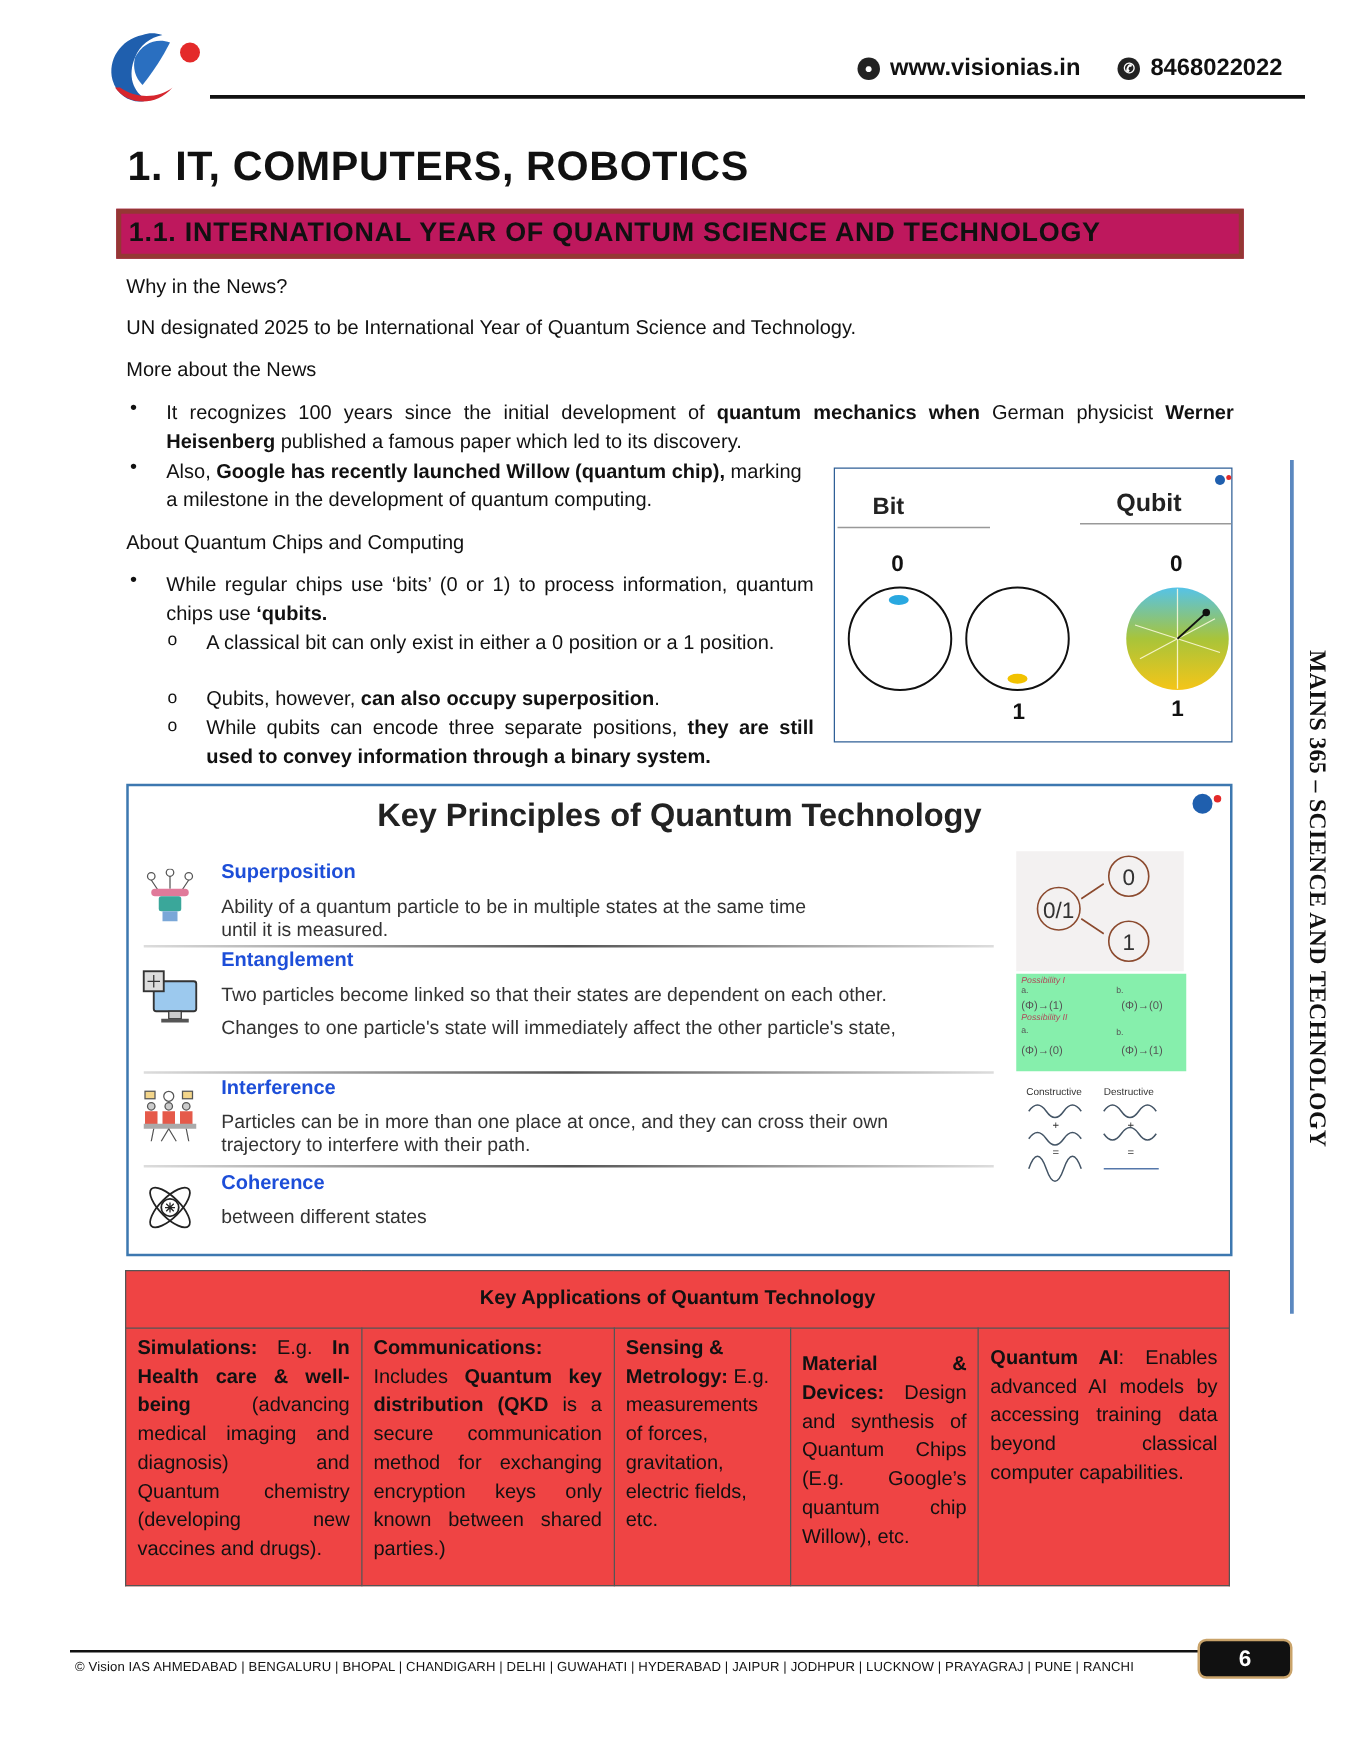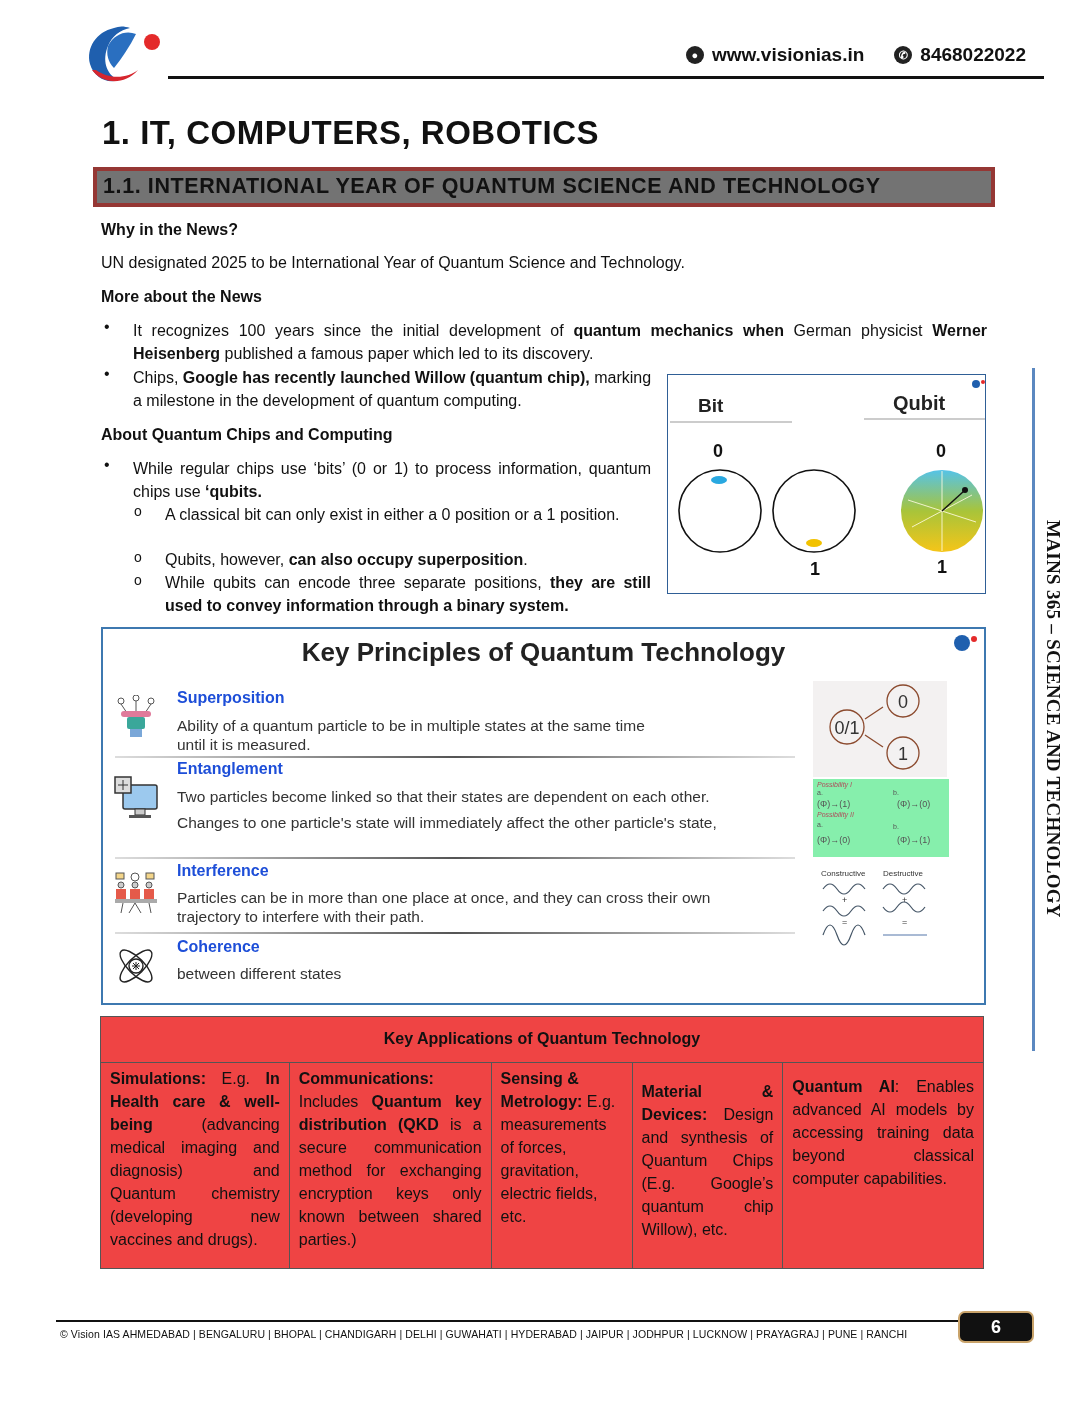--- a/index.html
+++ b/index.html
@@ -11,26 +11,26 @@
   .header-contact { position: absolute; right: 62px; top: 44px; display: flex; align-items: center; gap: 8px;
     font-family: "Liberation Sans", sans-serif; font-weight: bold; font-size: 19px; color: #111; }
   .header-contact .ic { width: 18px; height: 18px; border-radius: 50%; background: #222; display: inline-flex;
     align-items: center; justify-content: center; color: #fff; font-size: 11px; line-height: 1; }
   .header-contact .gap { width: 14px; }
   .header-rule { position: absolute; left: 168px; right: 44px; top: 76px; height: 3px; background: #111; }
 
   
   .chapter-title { position: absolute; left: 102px; top: 114px; font-size: 33px; font-weight: bold; letter-spacing: 0.5px; }
   .section-title { position: absolute; left: 93px; top: 167px; width: 902px; height: 40px;
-    background: #737373; border: 4px solid #953734; padding: 3px 0 0 6px;
+    background: #be185d; border: 4px solid #953734; padding: 3px 0 0 6px;
     font-size: 21.5px; font-weight: bold; letter-spacing: 0.6px; color: #111; }
 
   
   .txt { position: absolute; font-size: 16px; line-height: 23px; color: #111; }
-  .h { font-weight: bold; }
+  .h { font-weight: normal; }
   .justify { text-align: justify; }
   .bullet { position: absolute; font-size: 16px; line-height: 23px; }
   .bullet-dot { position: absolute; font-size: 16px; }
   b { font-weight: bold; }
 
   
   .bitfig { position: absolute; left: 667px; top: 374px; width: 319px; height: 220px;
     border: 1.5px solid #2f5f96; background: #fff; }
 
   
@@ -88,21 +88,21 @@
 <div class="txt h" style="left:101px; top:218px;">Why in the News?</div>
 <div class="txt" style="left:101px; top:251px;">UN designated 2025 to be International Year of Quantum Science and Technology.</div>
 
 <div class="txt h" style="left:101px; top:285px;">More about the News</div>
 <span class="bullet-dot" style="left:104px; top:318px;">•</span>
 <div class="bullet justify" style="left:133px; top:319px; width:854px;">
   <span>It recognizes 100 years since the initial development of </span><b>quantum mechanics when</b><span> German physicist </span><b>Werner Heisenberg</b><span> published a famous paper which led to its discovery.</span>
 </div>
 <span class="bullet-dot" style="left:104px; top:365px;">•</span>
 <div class="bullet" style="left:133px; top:366px; width:520px;">
-  <span>Chips, </span><b>Google has recently launched Willow (quantum chip),</b><span> marking a milestone in the development of quantum computing.</span>
+  <span>Also, </span><b>Google has recently launched Willow (quantum chip),</b><span> marking a milestone in the development of quantum computing.</span>
 </div>
 
 <div class="txt h" style="left:101px; top:423px;">About Quantum Chips and Computing</div>
 <span class="bullet-dot" style="left:104px; top:456px;">•</span>
 <div class="bullet justify" style="left:133px; top:457px; width:518px;">
   <span>While regular chips use ‘bits’ (0 or 1) to process information, quantum chips use </span><b>‘qubits.</b>
 </div>
 <span class="bullet-dot" style="left:134px; top:503px; font-size:14px;">o</span>
 <div class="bullet justify" style="left:165px; top:503px; width:486px;">
   <span>A classical bit can only exist in either a 0 position or a 1 position.</span>

